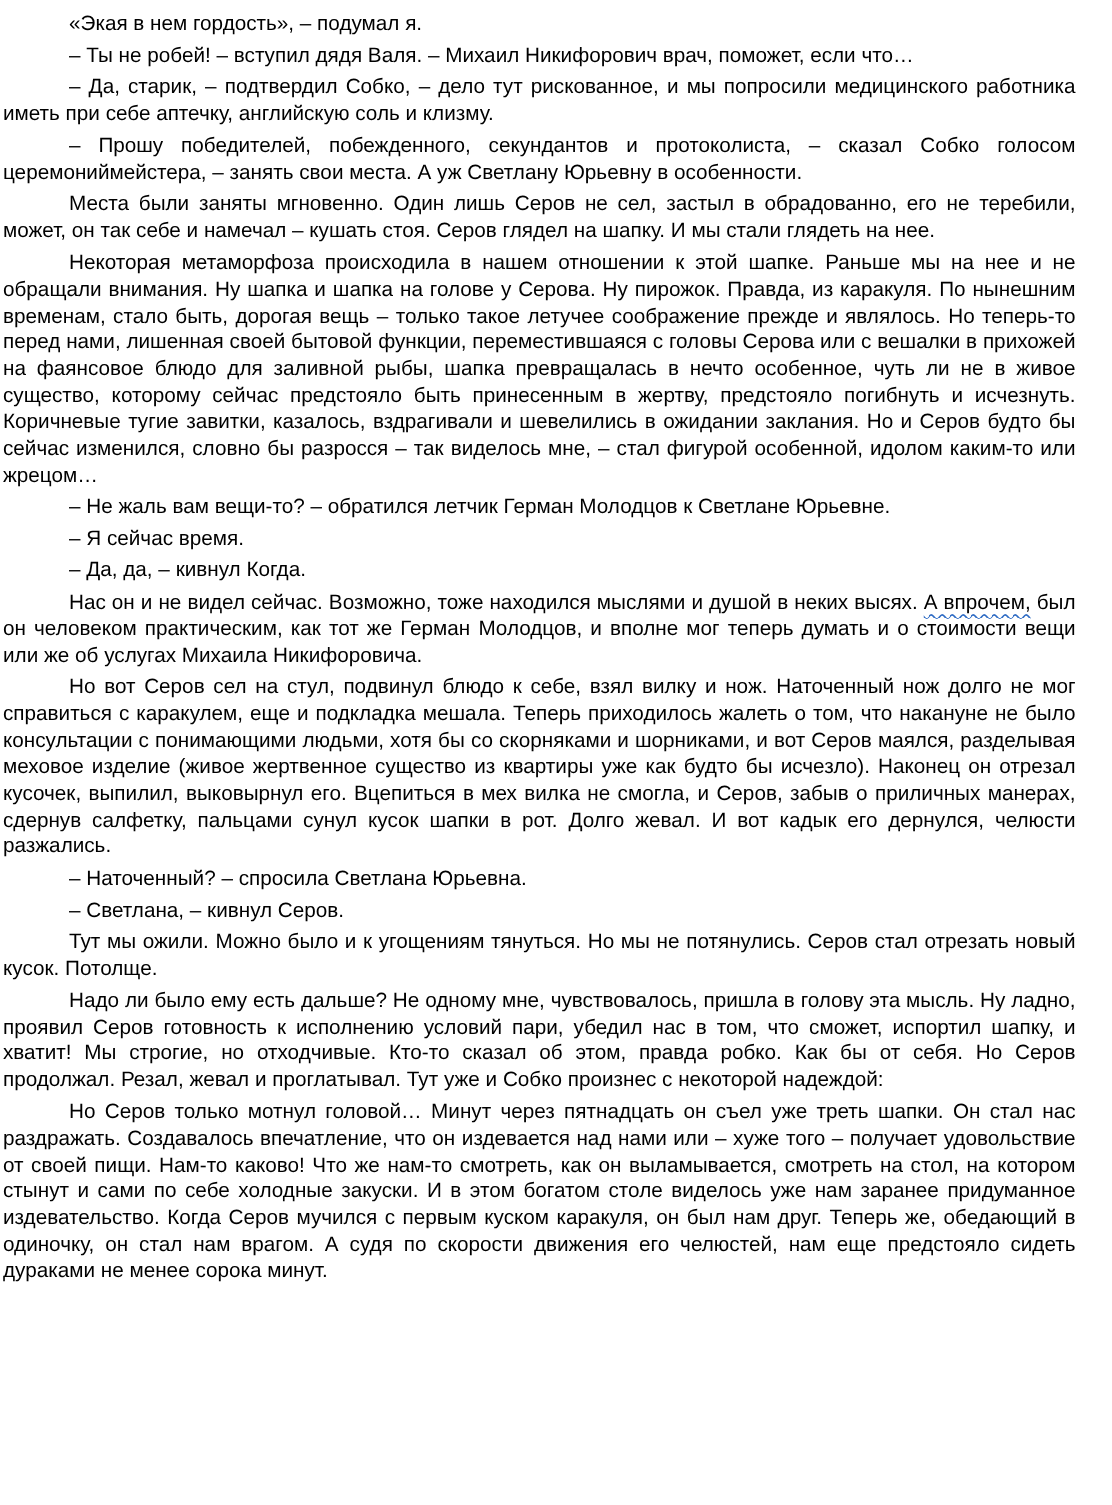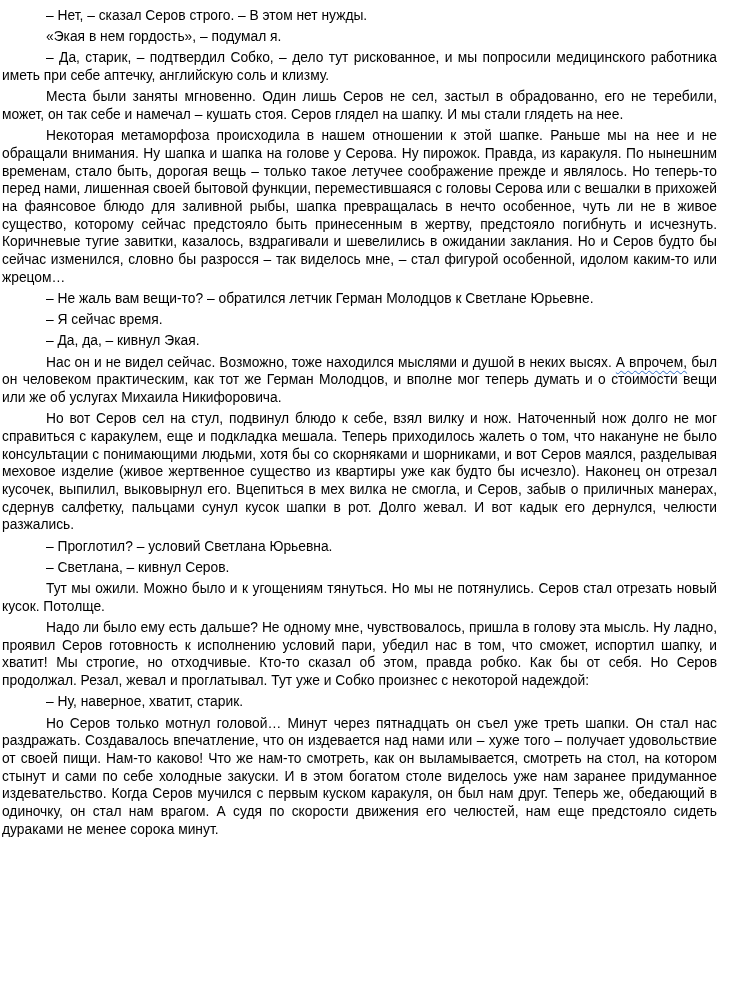--- a/index.html
+++ b/index.html
@@ -34,30 +34,30 @@
     text-decoration-style: wavy;
     text-decoration-thickness: 1px;
     text-underline-offset: 3px;
   }
 </style>
 </head>
 <body>
 
 <div class="doc">
   <div id="doc-body">
-      <p><span>– Нет, – сказал Серов строго. – В этом нет нужды.</span></p>
       <p><span>«Экая в нем гордость», – подумал я.</span></p>
+      <p><span>– Ты не робей! – вступил дядя Валя. – Михаил Никифорович врач, поможет, если что…</span></p>
       <p><span>– Да, старик, – подтвердил Собко, – дело тут рискованное, и мы попросили медицинского работника иметь при себе аптечку, английскую соль и клизму.</span></p>
+      <p><span>– Прошу победителей, побежденного, секундантов и протоколиста, – сказал Собко голосом церемониймейстера, – занять свои места. А уж Светлану Юрьевну в особенности.</span></p>
       <p><span>Места были заняты мгновенно. Один лишь Серов не сел, застыл в обрадованно, его не теребили, может, он так себе и намечал – кушать стоя. Серов глядел на шапку. И мы стали глядеть на нее.</span></p>
       <p><span>Некоторая метаморфоза происходила в нашем отношении к этой шапке. Раньше мы на нее и не обращали внимания. Ну шапка и шапка на голове у Серова. Ну пирожок. Правда, из каракуля. По нынешним временам, стало быть, дорогая вещь – только такое летучее соображение прежде и являлось. Но теперь-то перед нами, лишенная своей бытовой функции, переместившаяся с головы Серова или с вешалки в прихожей на фаянсовое блюдо для заливной рыбы, шапка превращалась в нечто особенное, чуть ли не в живое существо, которому сейчас предстояло быть принесенным в жертву, предстояло погибнуть и исчезнуть. Коричневые тугие завитки, казалось, вздрагивали и шевелились в ожидании заклания. Но и Серов будто бы сейчас изменился, словно бы разросся – так виделось мне, – стал фигурой особенной, идолом каким-то или жрецом…</span></p>
       <p><span>– Не жаль вам вещи-то? – обратился летчик Герман Молодцов к Светлане Юрьевне.</span></p>
       <p><span>– Я сейчас время.</span></p>
-      <p><span>– Да, да, – кивнул Экая.</span></p>
+      <p><span>– Да, да, – кивнул Когда.</span></p>
       <p><span>Нас он и не видел сейчас. Возможно, тоже находился мыслями и душой в неких высях. </span><span class="squiggle" style="text-decoration-color: rgb(46, 107, 196); margin-top: 28px;">А впрочем,</span><span> был он человеком практическим, как тот же Герман Молодцов, и вполне мог теперь думать и о стоимости вещи или же об услугах Михаила Никифоровича.</span></p>
       <p><span>Но вот Серов сел на стул, подвинул блюдо к себе, взял вилку и нож. Наточенный нож долго не мог справиться с каракулем, еще и подкладка мешала. Теперь приходилось жалеть о том, что накануне не было консультации с понимающими людьми, хотя бы со скорняками и шорниками, и вот Серов маялся, разделывая меховое изделие (живое жертвенное существо из квартиры уже как будто бы исчезло). Наконец он отрезал кусочек, выпилил, выковырнул его. Вцепиться в мех вилка не смогла, и Серов, забыв о приличных манерах, сдернув салфетку, пальцами сунул кусок шапки в рот. Долго жевал. И вот кадык его дернулся, челюсти разжались.</span></p>
-      <p><span>– Проглотил? – условий Светлана Юрьевна.</span></p>
+      <p><span>– Наточенный? – спросила Светлана Юрьевна.</span></p>
       <p><span>– Светлана, – кивнул Серов.</span></p>
       <p><span>Тут мы ожили. Можно было и к угощениям тянуться. Но мы не потянулись. Серов стал отрезать новый кусок. Потолще.</span></p>
       <p><span>Надо ли было ему есть дальше? Не одному мне, чувствовалось, пришла в голову эта мысль. Ну ладно, проявил Серов готовность к исполнению условий пари, убедил нас в том, что сможет, испортил шапку, и хватит! Мы строгие, но отходчивые. Кто-то сказал об этом, правда робко. Как бы от себя. Но Серов продолжал. Резал, жевал и проглатывал. Тут уже и Собко произнес с некоторой надеждой:</span></p>
-      <p><span>– Ну, наверное, хватит, старик.</span></p>
       <p><span>Но Серов только мотнул головой… Минут через пятнадцать он съел уже треть шапки. Он стал нас раздражать. Создавалось впечатление, что он издевается над нами или – хуже того – получает удовольствие от своей пищи. Нам-то каково! Что же нам-то смотреть, как он выламывается, смотреть на стол, на котором стынут и сами по себе холодные закуски. И в этом богатом столе виделось уже нам заранее придуманное издевательство. Когда Серов мучился с первым куском каракуля, он был нам друг. Теперь же, обедающий в одиночку, он стал нам врагом. А судя по скорости движения его челюстей, нам еще предстояло сидеть дураками не менее сорока минут.</span></p>
     </div>
 </div>
 
 </body></html>

